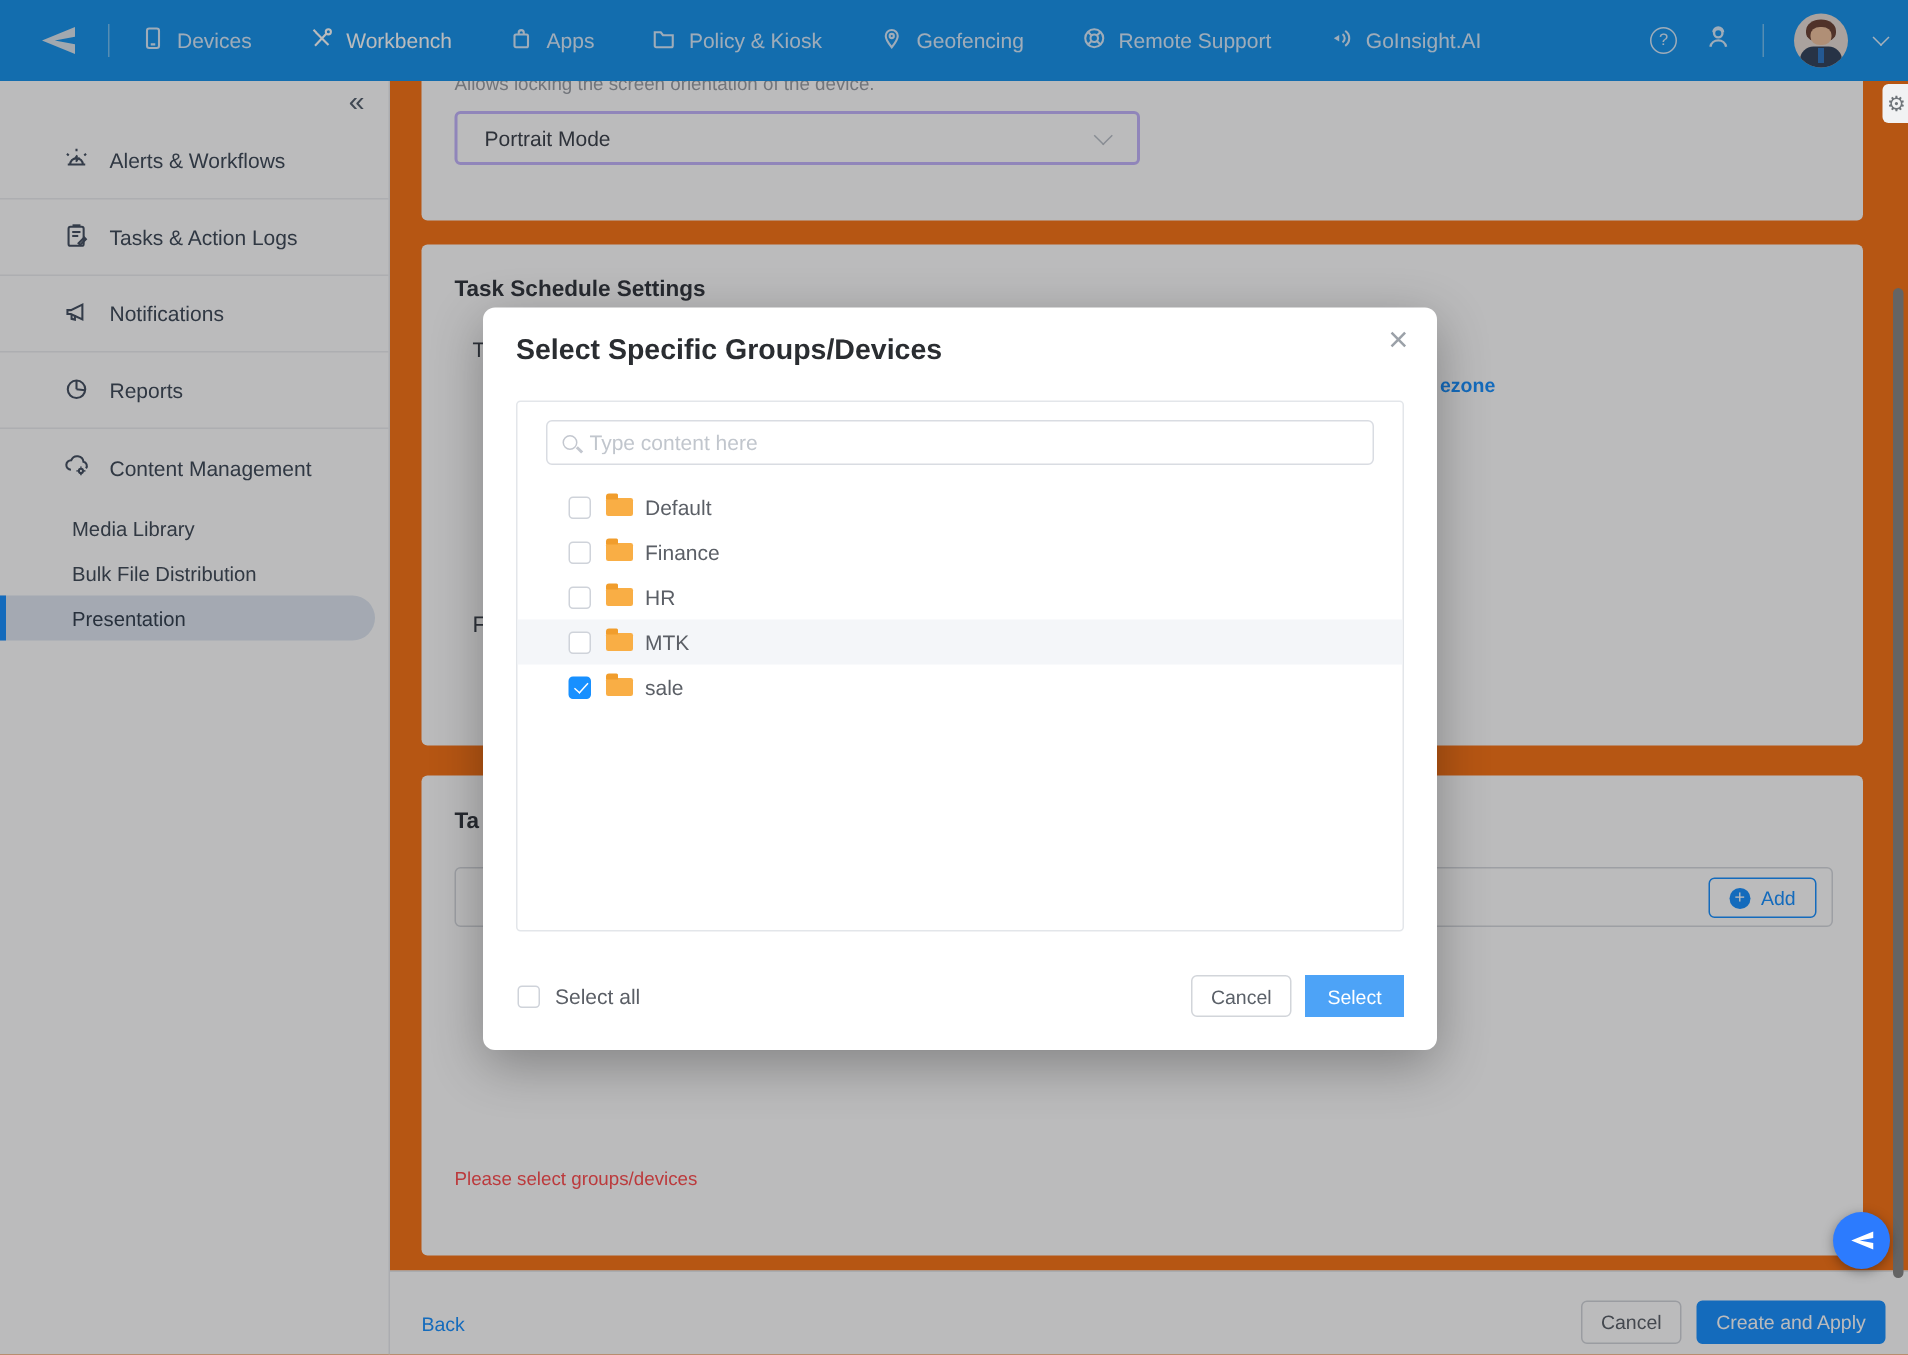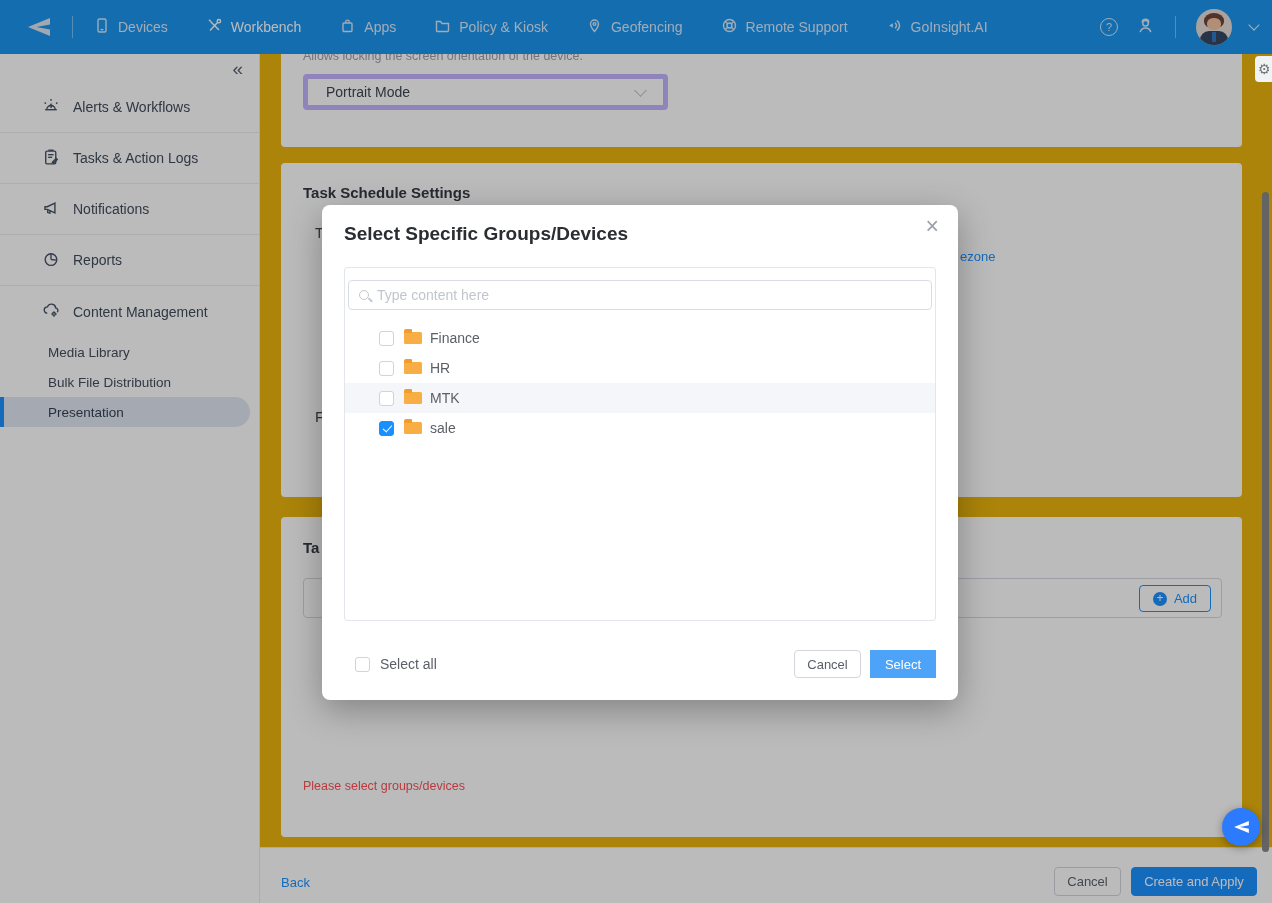--- a/index.html
+++ b/index.html
@@ -1,18 +1,18 @@
 <!DOCTYPE html>
 <html style="--nav-bg: #1794ec; --accent: #1890ff; --danger: #ff4d4f; --select-btn: #4da3f7; --folder: #f9ae45; --fab: #2c7bfe;"><head>
 <meta charset="utf-8">
 <style>
   *{margin:0;padding:0;box-sizing:border-box}
   html,body{background:#9a9a9a}
   body{font-family:"Liberation Sans","DejaVu Sans",sans-serif}
-  #stage{position:relative;width:1272px;height:903px;background:#eab308;overflow:hidden}
+  #stage{position:relative;width:1272px;height:903px;background:#f97316;overflow:hidden}
 
   
   .nav{position:absolute;left:0;top:0;right:0;height:54px;background:var(--nav-bg,#1794ec);
        display:flex;align-items:center;padding:0 14px 0 24px;z-index:10}
   .logo{display:flex;align-items:center;cursor:pointer}
   .nav-divider{width:1px;height:22px;background:rgba(255,255,255,.4);margin:0 20px 0 18px}
   .nav-menu{display:flex;gap:38px;align-items:center}
   .nav-item{display:flex;gap:8px;align-items:center;color:#d8eafb;font-size:14px;cursor:pointer;white-space:nowrap}
   .nav-item.active{color:#ffffff}
   .nav-item svg{flex:none}
@@ -37,29 +37,29 @@
   .side-sub{height:30px;display:flex;align-items:center;padding-left:48px;font-size:13.5px;color:#414b58;cursor:pointer}
   .side-sub.active{background:#dfe7f2;width:250px;border-radius:0 17px 17px 0;position:relative;color:#333f4e}
   .side-sub.active::before{content:"";position:absolute;left:0;top:0;bottom:0;width:4px;background:var(--accent,#1890ff)}
 
   
   .card{position:absolute;left:281px;width:961px;background:#fff;border-radius:4px}
   #card1{top:40px;height:107px}
   #card2{top:163px;height:334px}
   #card3{top:517px;height:320px}
   .hint{position:absolute;left:22px;top:9px;font-size:12.5px;color:#999ea5}
-  .select{position:absolute;left:22px;top:34px;width:365px;height:36px;border:5px solid #c4b5fd;border-radius:4px;
+  .select{position:absolute;left:22px;top:34px;width:457px;height:36px;border:2px solid #c4b5fd;border-radius:4px;
        display:flex;align-items:center;padding:0 18px;font-size:14px;color:#3c424b;cursor:pointer;background:#fff}
   .chevgray{margin-left:auto;width:9px;height:9px;border-right:1.6px solid #b9bfc7;border-bottom:1.6px solid #b9bfc7;
        transform:rotate(45deg);margin-top:-4px}
   .card-title{position:absolute;left:22px;font-size:15px;font-weight:700;color:#32373e}
   #card2 .card-title{top:21px}
   #card3 .card-title{top:22px}
   .fragT{position:absolute;left:34px;top:62px;font-size:14px;color:#3c424b}
-  .tz-link{position:absolute;left:679px;top:86px;font-size:13px;font-weight:400;color:var(--accent,#1890ff);cursor:pointer}
+  .tz-link{position:absolute;left:679px;top:86px;font-size:13px;font-weight:700;color:var(--accent,#1890ff);cursor:pointer}
   .fragF{position:absolute;left:34px;top:245px;font-size:15px;color:#3c424b}
   .toolbar{position:absolute;left:22px;top:61px;width:919px;height:40px;border:1px solid #d6d9de;border-radius:4px;background:#fff}
   .add-btn{position:absolute;right:10px;top:6px;width:72px;height:27px;border:1px solid var(--accent,#1890ff);border-radius:4px;
        color:var(--accent,#1890ff);font-size:13px;display:flex;align-items:center;justify-content:center;gap:7px;background:#fff;cursor:pointer}
   .plus{width:14px;height:14px;border-radius:50%;background:var(--accent,#1890ff);color:#fff;font-size:12px;line-height:13px;text-align:center}
   .redbox{position:absolute;left:22px;top:105px;width:919px;height:145px;border:1px solid var(--danger,#ff4d4f);border-radius:4px}
   .empty{position:absolute;left:0;right:0;top:74px;text-align:center;font-size:13px;color:#8f949b}
   .err{position:absolute;left:22px;top:262px;font-size:12.5px;color:var(--danger,#ff4d4f)}
 
   
@@ -77,36 +77,36 @@
        color:#6e7479;font-size:14px;display:flex;align-items:center;padding-left:3px;overflow:hidden;cursor:pointer}
   .fab{position:absolute;left:1222px;top:808px;width:38px;height:38px;border-radius:50%;background:var(--fab,#2c7bfe);z-index:60;
        display:flex;align-items:center;justify-content:center;box-shadow:0 2px 8px rgba(0,0,0,.35);cursor:pointer}
 
   
   .modal{position:absolute;left:322px;top:205px;width:636px;height:495px;background:#fff;border-radius:8px;
        box-shadow:0 10px 35px rgba(0,0,0,.3);z-index:50}
   .m-title{position:absolute;left:22px;top:18px;font-size:19px;font-weight:700;color:#2a2d31}
   .m-close{position:absolute;right:19px;top:10px;font-size:23px;color:#9ba1a8;cursor:pointer;line-height:1}
   .m-box{position:absolute;left:22px;top:62px;width:592px;height:354px;border:1px solid #e3e6ea;border-radius:3px;overflow:hidden}
-  .m-search{margin:12px 3px 0;height:30px;border:1px solid #d9dce2;border-radius:4px;display:flex;align-items:center;padding:0 10px;gap:8px}
+  .m-search{margin:12px 19px 0;height:30px;border:1px solid #d9dce2;border-radius:4px;display:flex;align-items:center;padding:0 10px;gap:8px}
   .mag{width:10px;height:10px;border:1.5px solid #c3c7cf;border-radius:50%;position:relative;flex:none}
   .mag::after{content:"";position:absolute;left:8px;top:8px;width:5px;height:1.5px;background:#c3c7cf;transform:rotate(45deg)}
   .m-search input{border:0;outline:0;flex:1;font-size:14px;color:#3c424b;font-family:inherit;background:transparent}
   .m-search input::placeholder{color:#c1c6cd}
   .m-tree{margin-top:13px}
   .m-row{height:30px;display:flex;align-items:center;padding-left:34px;cursor:pointer}
   .m-row.hl{background:#f4f6f9}
   .cb{width:15px;height:15px;border:1px solid #cfd3da;border-radius:3px;background:#fff;flex:none;position:relative;cursor:pointer}
   .cb.checked{background:var(--accent,#1890ff);border-color:var(--accent,#1890ff)}
   .cb.checked::after{content:"";position:absolute;left:4.5px;top:1.5px;width:4px;height:8px;
        border-right:1.8px solid #fff;border-bottom:1.8px solid #fff;transform:rotate(42deg)}
   .folder{width:18px;height:12px;background:var(--folder,#f9ae45);border-radius:1.5px;margin-left:10px;position:relative;flex:none}
   .folder::before{content:"";position:absolute;top:-3px;left:0;width:8px;height:4px;background:#f19d2c;border-radius:2px 1px 0 0}
   .m-row .label{margin-left:8px;font-size:14px;color:#5b5f66}
-  .m-footer{position:absolute;left:33px;right:22px;top:444px;height:30px;display:flex;align-items:center}
+  .m-footer{position:absolute;left:23px;right:22px;top:444px;height:30px;display:flex;align-items:center}
   .m-footer .label{margin-left:10px;font-size:14px;color:#5b5f66}
   .m-btns{margin-left:auto;display:flex;gap:9px}
   .btn-cancel{width:67px;height:28px;background:#fff;border:1px solid #d2d5da;border-radius:4px;color:#5a6068;font-size:13px;
        display:flex;align-items:center;justify-content:center;cursor:pointer}
   .btn-select{width:66px;height:28px;background:var(--select-btn,#4da3f7);border:0;border-radius:0;color:#fff;font-size:13px;
        display:flex;align-items:center;justify-content:center;cursor:pointer}
 </style>
 </head>
 <body>
 
@@ -300,20 +300,25 @@
 
     <div class="m-box">
       <div class="m-search">
         <span class="mag"></span>
         <input type="text" placeholder="Type content here" style="">
       </div>
       <div class="m-tree">
         <div class="m-row">
           <span class="cb"></span>
           <span class="folder"></span>
+          <span class="label">Default</span>
+        </div>
+        <div class="m-row">
+          <span class="cb"></span>
+          <span class="folder"></span>
           <span class="label">Finance</span>
         </div>
         <div class="m-row">
           <span class="cb"></span>
           <span class="folder"></span>
           <span class="label">HR</span>
         </div>
         <div class="m-row hl">
           <span class="cb"></span>
           <span class="folder"></span>

